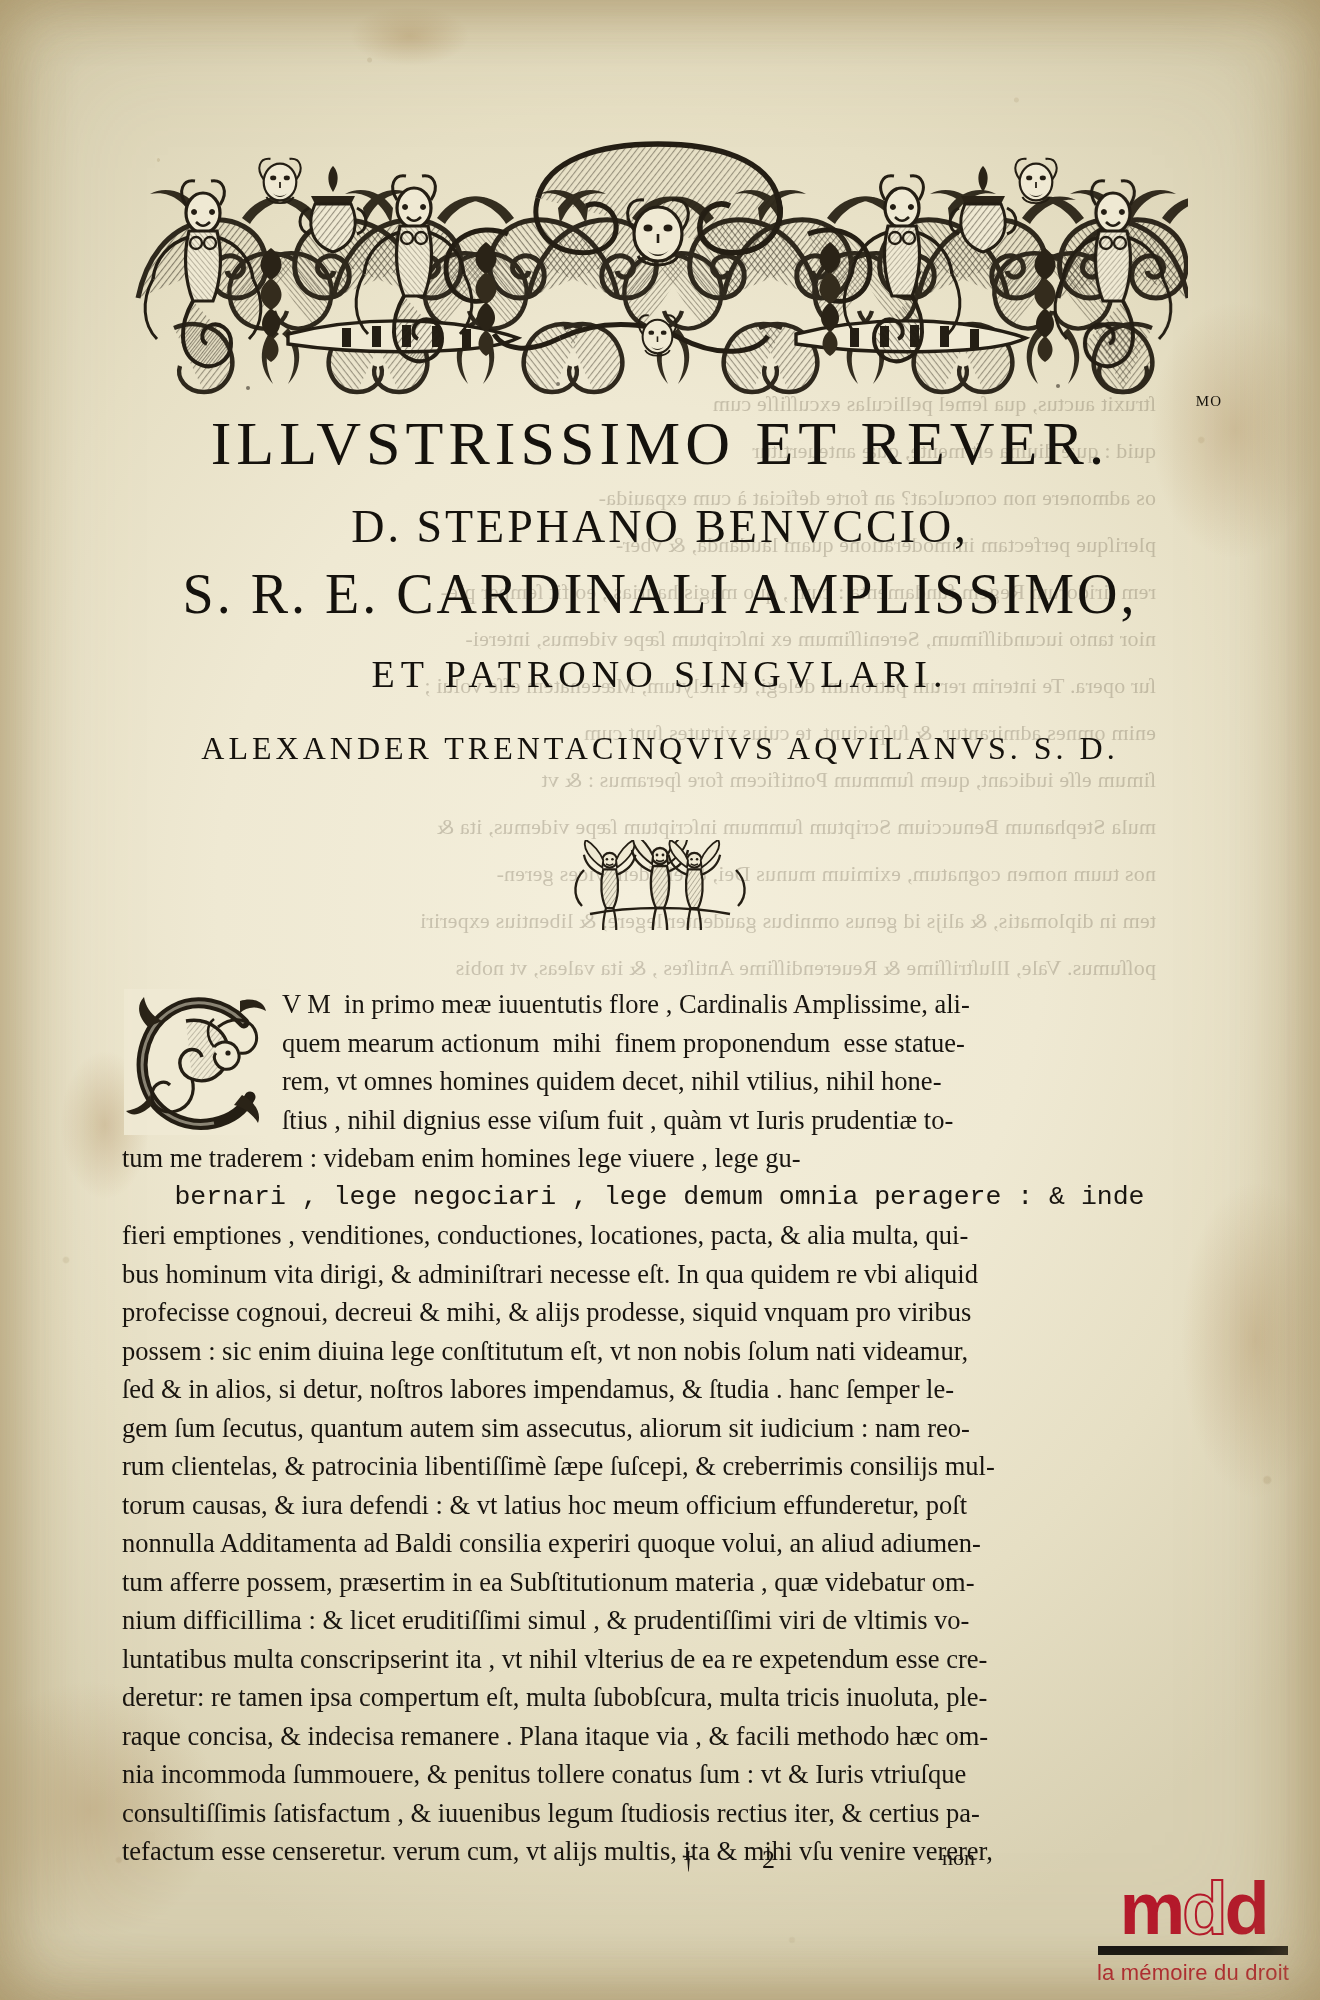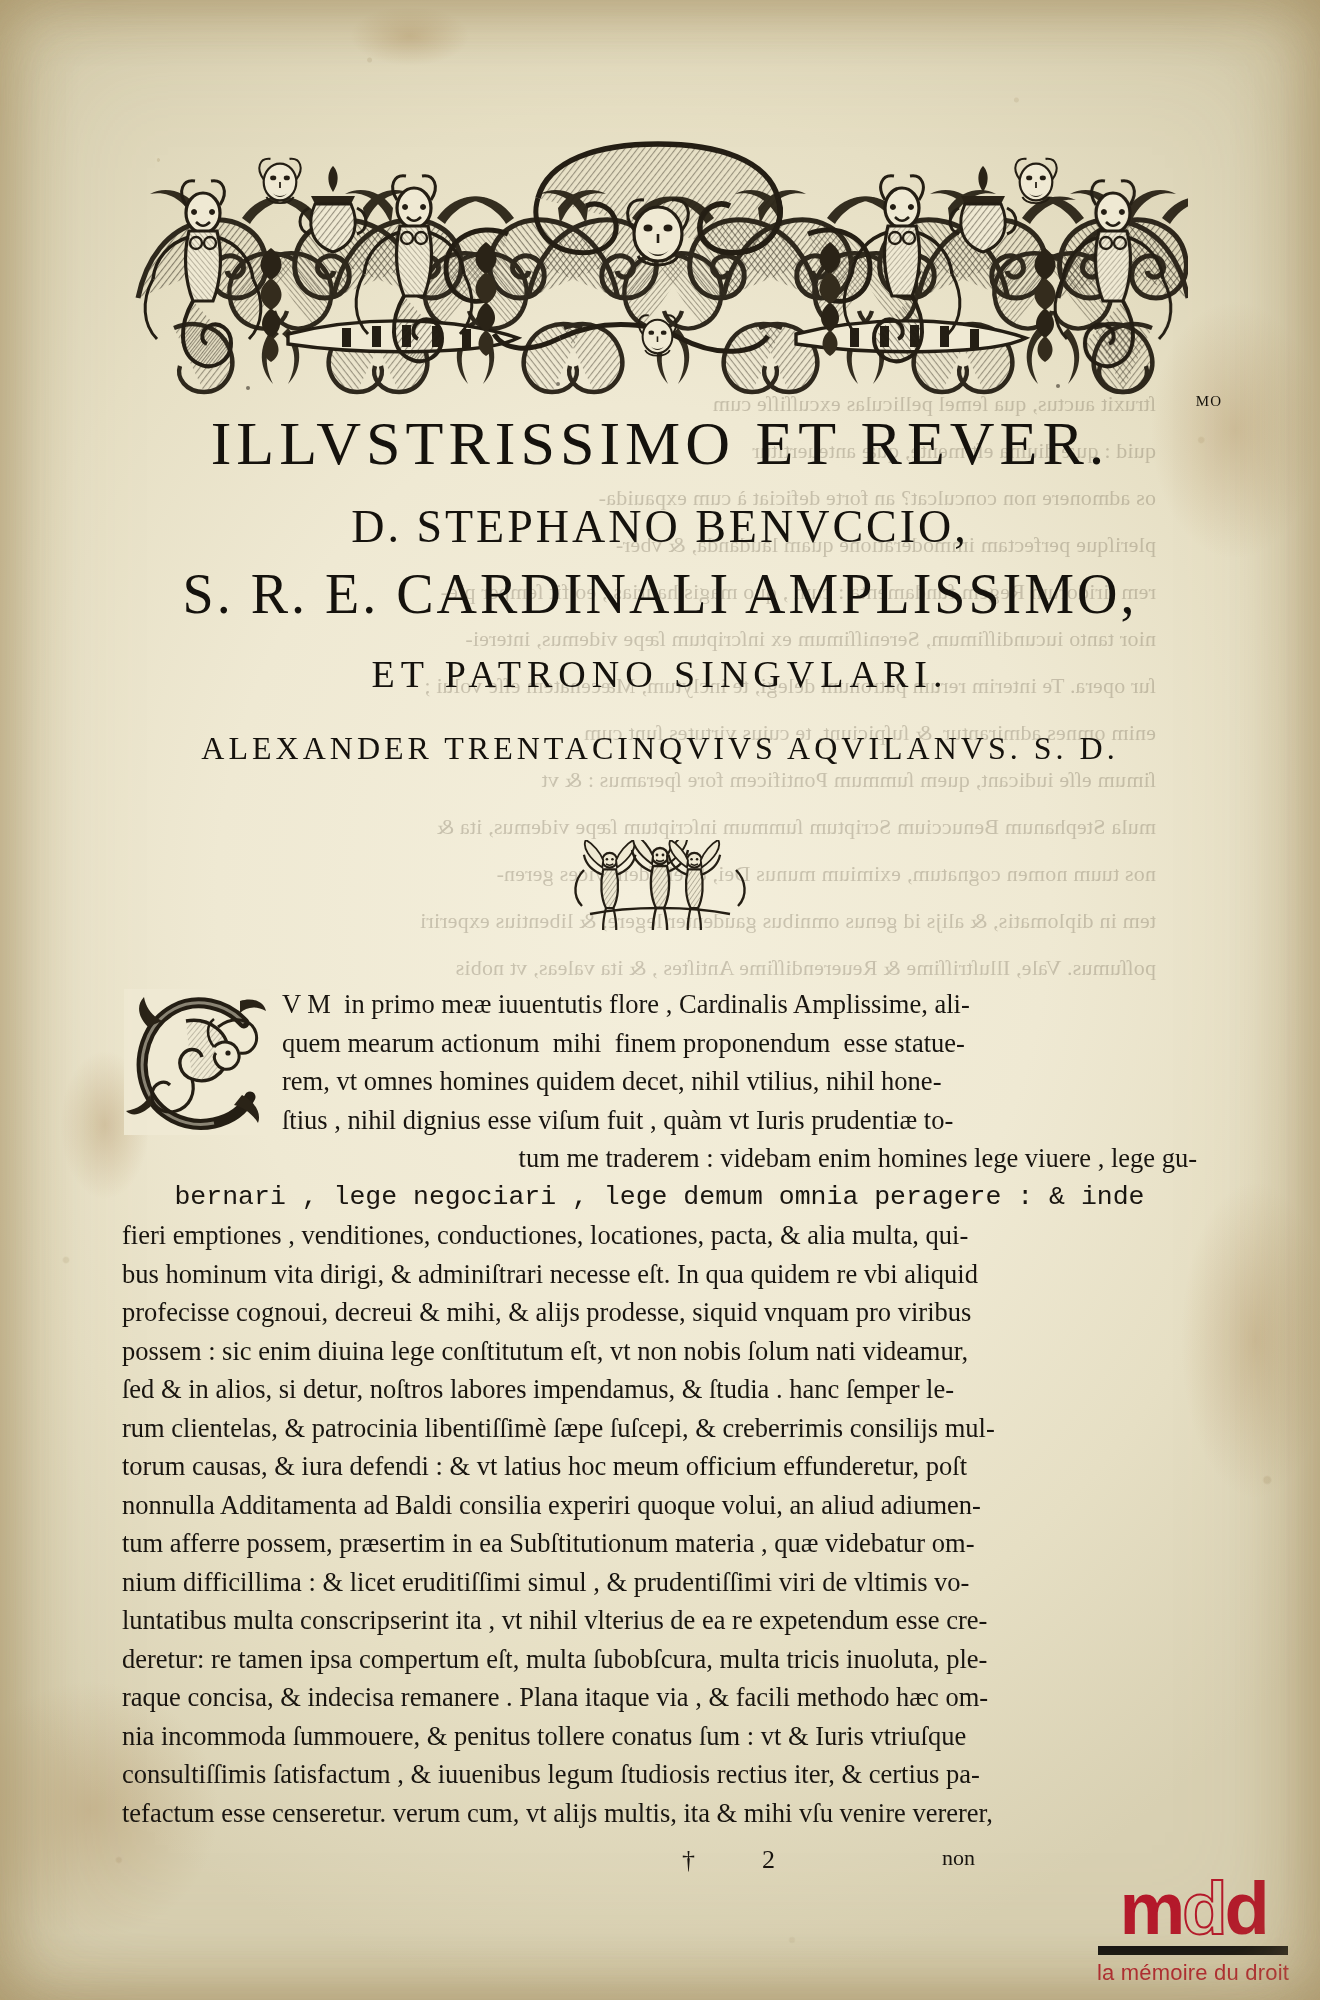--- a/index.html
+++ b/index.html
@@ -384,27 +384,28 @@
           <path d="M30,118 C20,128 10,130 4,124 C16,122 24,116 28,108 Z" fill="#2a2317"></path>
           <path d="M120,108 C132,114 140,126 136,136 C130,126 120,120 112,118 Z" fill="#2a2317"></path>
           <path d="M118,14 C130,10 142,14 144,24 C134,18 124,20 118,26 Z" fill="#2a2317"></path>
         </svg>
       </span>
       <div id="bodytext">
           <span class="bodyline" style="text-align: left;">V M  in primo meæ iuuentutis flore , Cardinalis Amplissime, ali-</span>
           <span class="bodyline" style="text-align: left;">quem mearum actionum  mihi  finem proponendum  esse statue-</span>
           <span class="bodyline" style="text-align: left;">rem, vt omnes homines quidem decet, nihil vtilius, nihil hone-</span>
           <span class="bodyline" style="text-align: left;">ſtius , nihil dignius esse viſum fuit , quàm vt Iuris prudentiæ to-</span>
-          <span class="bodyline" style="text-align: right;">tum me traderem : videbam enim homines lege viuere , lege gu-</span>
+          <span class="bodyline" style="text-align: left;">tum me traderem : videbam enim homines lege viuere , lege gu-</span>
           <span class="bodyline" style="text-align: center; font-family: Liberation Mono, monospace;">bernari , lege negociari , lege demum omnia peragere : &amp; inde</span>
           <span class="bodyline">fieri emptiones , venditiones, conductiones, locationes, pacta, &amp; alia multa, qui-</span>
           <span class="bodyline">bus hominum vita dirigi, &amp; adminiſtrari necesse eſt. In qua quidem re vbi aliquid</span>
           <span class="bodyline">profecisse cognoui, decreui &amp; mihi, &amp; alijs prodesse, siquid vnquam pro viribus</span>
           <span class="bodyline">possem : sic enim diuina lege conſtitutum eſt, vt non nobis ſolum nati videamur,</span>
           <span class="bodyline">ſed &amp; in alios, si detur, noſtros labores impendamus, &amp; ſtudia . hanc ſemper le-</span>
+          <span class="bodyline">gem ſum ſecutus, quantum autem sim assecutus, aliorum sit iudicium : nam reo-</span>
           <span class="bodyline">rum clientelas, &amp; patrocinia libentiſſimè ſæpe ſuſcepi, &amp; creberrimis consilijs mul-</span>
           <span class="bodyline">torum causas, &amp; iura defendi : &amp; vt latius hoc meum officium effunderetur, poſt</span>
           <span class="bodyline">nonnulla Additamenta ad Baldi consilia experiri quoque volui, an aliud adiumen-</span>
           <span class="bodyline">tum afferre possem, præsertim in ea Subſtitutionum materia , quæ videbatur om-</span>
           <span class="bodyline">nium difficillima : &amp; licet eruditiſſimi simul , &amp; prudentiſſimi viri de vltimis vo-</span>
           <span class="bodyline">luntatibus multa conscripserint ita , vt nihil vlterius de ea re expetendum esse cre-</span>
           <span class="bodyline">deretur: re tamen ipsa compertum eſt, multa ſubobſcura, multa tricis inuoluta, ple-</span>
           <span class="bodyline">raque concisa, &amp; indecisa remanere . Plana itaque via , &amp; facili methodo hæc om-</span>
           <span class="bodyline">nia incommoda ſummouere, &amp; penitus tollere conatus ſum : vt &amp; Iuris vtriuſque</span>
           <span class="bodyline">consultiſſimis ſatisfactum , &amp; iuuenibus legum ſtudiosis rectius iter, &amp; certius pa-</span>

